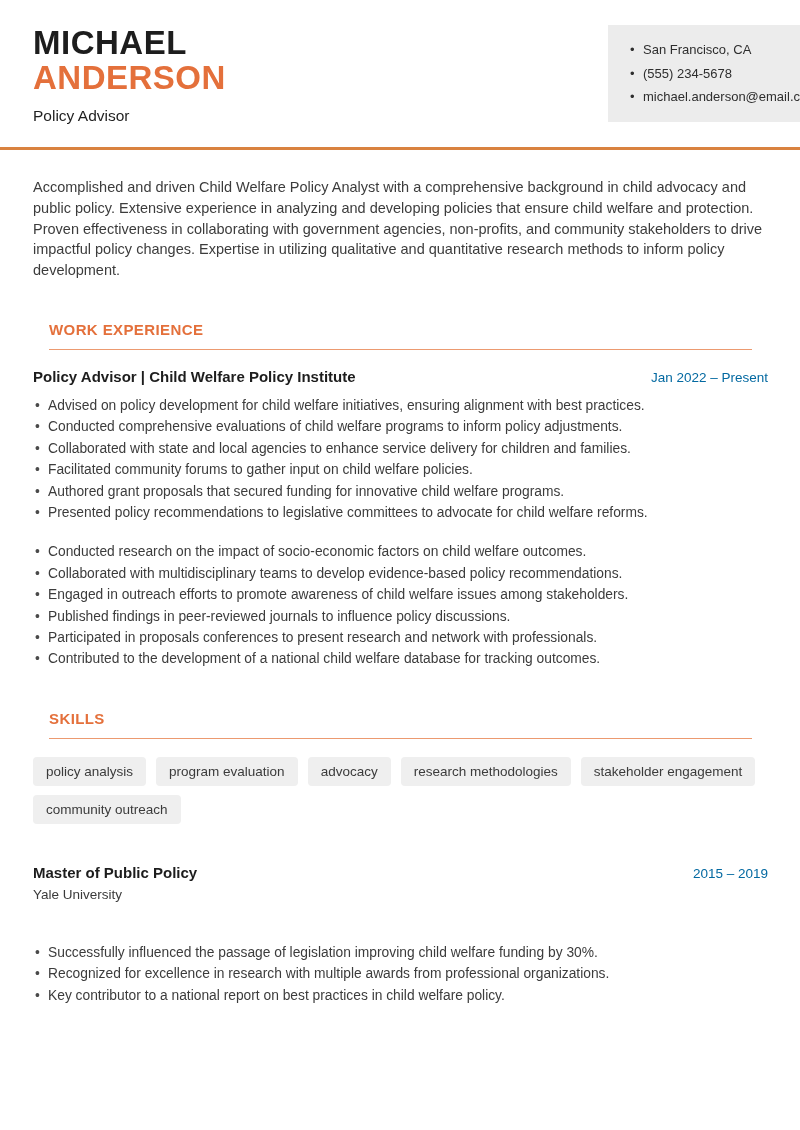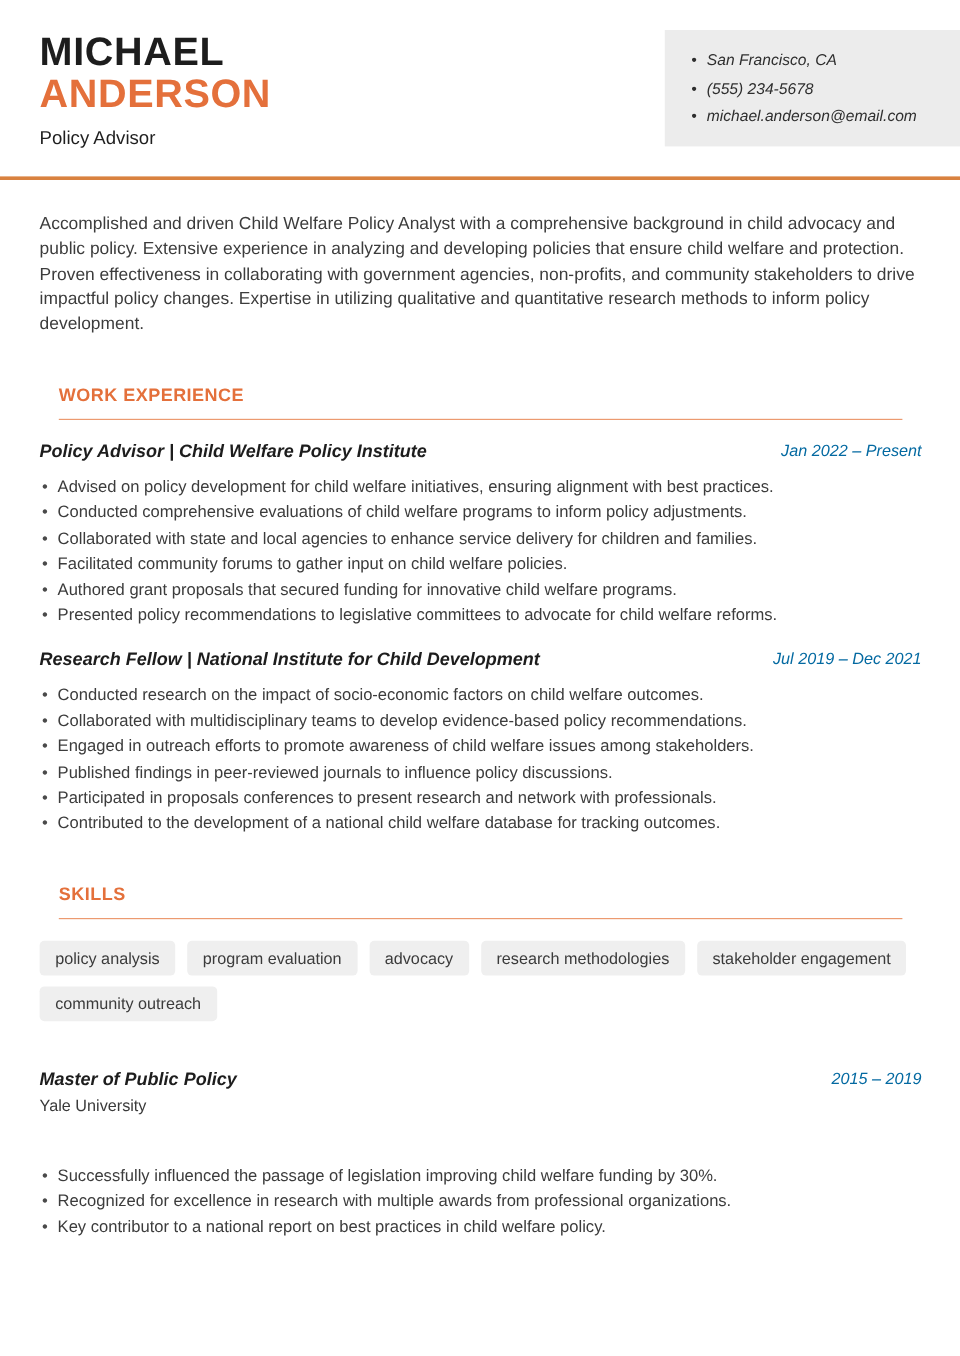--- a/index.html
+++ b/index.html
@@ -26,42 +26,41 @@
     padding:25px 0 0 33px;
   }
   h1.name{
     margin:0;font-size:33px;line-height:35px;font-weight:700;
     letter-spacing:.5px;color:var(--dark);
   }
   h1.name .last{display:block;color:var(--accent);}
   .job-title{margin-top:12px;font-size:15.5px;color:#1f1f1f;}
   .contact-card{
     background:var(--contact_bg);
-    width:246px;min-height:90px;
+    width:192px;min-height:90px;
     padding:13px 10px 13px 22px;
-    font-style:italic;
   }
   .contact-card ul{list-style:none;margin:0;padding:0;}
   .contact-card li{
     position:relative;padding-left:13px;
     font-size:13px;line-height:23.5px;color:#2e2e2e;
   }
   .contact-card li::before{content:"•";position:absolute;left:0;color:#2e2e2e;}
   .header-rule{height:3px;background:var(--divider);margin-top:22px;}
   
   main{padding:0 32px 0 33px;}
   .summary{margin-top:27px;font-size:14.5px;line-height:20.8px;color:var(--text);}
   .section{margin-top:40px;}
   .section-head{
     margin:16px;color:var(--accent);
     font-size:15px;font-weight:700;letter-spacing:.4px;
     padding-bottom:11px;border-bottom:1px solid var(--rule);
   }
   .job{margin-top:18px;}
-  .job-head,.edu-head{display:flex;justify-content:space-between;align-items:flex-start;font-style:italic;}
+  .job-head,.edu-head{display:flex;justify-content:space-between;align-items:flex-end;}
   .job-name,.degree{font-size:15px;font-weight:700;color:var(--dark);}
   .dates{font-size:13.5px;color:#0369a1;white-space:nowrap;}
   ul.bullets{list-style:none;margin:10px 0 0;padding:0;}
   ul.bullets li{
     position:relative;padding-left:15px;
     font-size:13.8px;line-height:21.4px;color:var(--text);
   }
   ul.bullets li::before{content:"•";position:absolute;left:2px;color:#4a4a4a;}
   .tags{margin-top:18px;display:flex;flex-wrap:wrap;gap:9px 10px;}
   .tag{
@@ -120,24 +119,20 @@
 
           <li>Facilitated community forums to gather input on child welfare policies.</li>
 
           <li>Authored grant proposals that secured funding for innovative child welfare programs.</li>
 
           <li>Presented policy recommendations to legislative committees to advocate for child welfare reforms.</li>
         </ul>
     </div>
 
     <div class="job">
-      <div class="job-head">
-        <span class="job-name">Research Fellow | National Institute for Child Development</span>
-        <span class="dates">Jul 2019 – Dec 2021</span>
-      </div>
       <ul class="bullets">
 
           <li>Conducted research on the impact of socio-economic factors on child welfare outcomes.</li>
 
           <li>Collaborated with multidisciplinary teams to develop evidence-based policy recommendations.</li>
 
           <li>Engaged in outreach efforts to promote awareness of child welfare issues among stakeholders.</li>
 
           <li>Published findings in peer-reviewed journals to influence policy discussions.</li>
 

